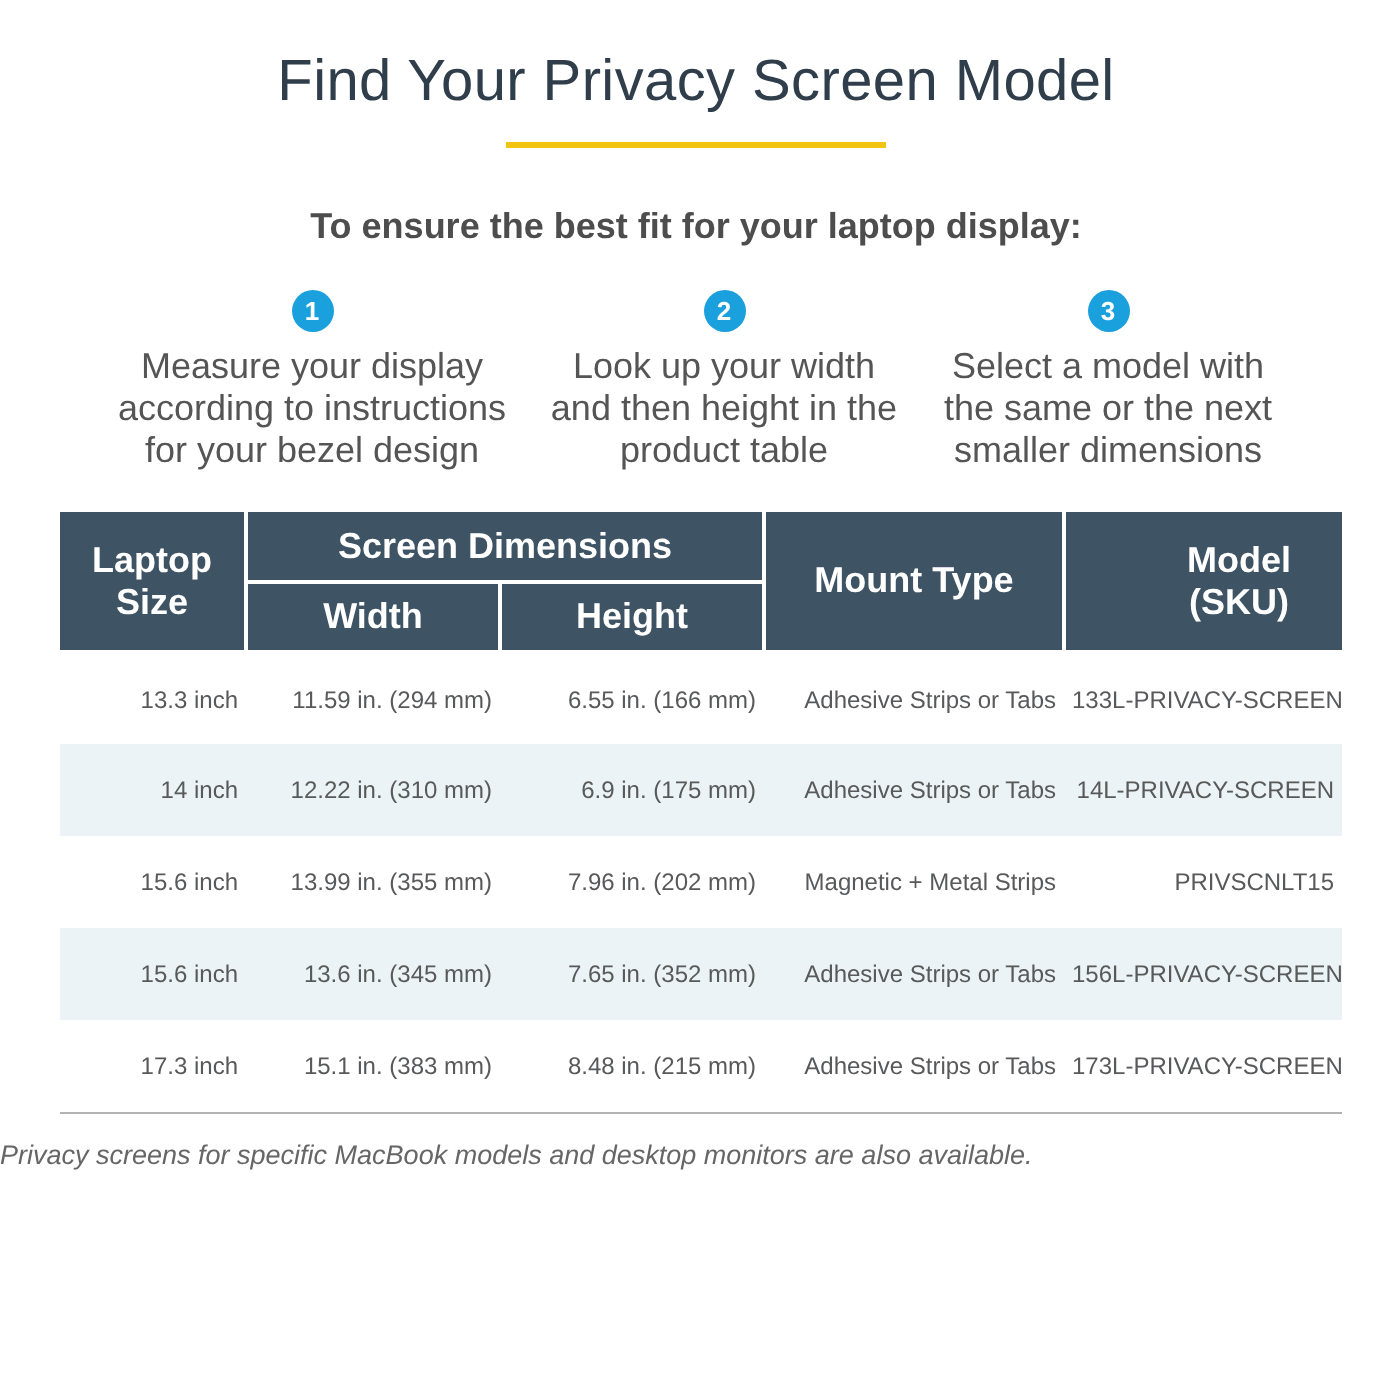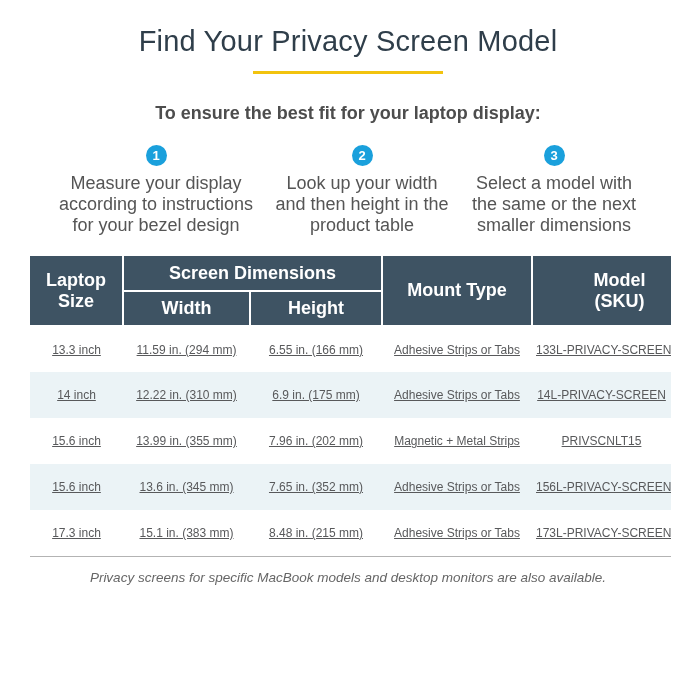--- a/index.html
+++ b/index.html
@@ -81,32 +81,31 @@
     vertical-align: middle;
     padding: 0 6px;
   }
   .fit-table thead tr { height: 35px; }
   .fit-table th.no-left { border-left: none; }
   .fit-table th.no-right { border-right: none; padding-left: 41px; }
   .fit-table th.no-top { border-top: none; }
   .fit-table tbody tr { height: 46px; }
   .fit-table tbody tr:nth-child(even) { background: #ebf3f6; }
   .fit-table td {
-    text-align: center;
+    text-align: right;
     vertical-align: middle;
     font-size: 12px;
     color: #58595b;
     padding: 0 4px;
     overflow: hidden;
     white-space: nowrap;
-    text-decoration: underline;
   }
   .footer-note {
     margin-top: 13px;
-    text-align: center;
+    text-align: left;
     font-style: italic;
     font-size: 13.5px;
     color: #666666;
   }
 </style>
 </head>
 <body>
 
 <div class="page">
 

